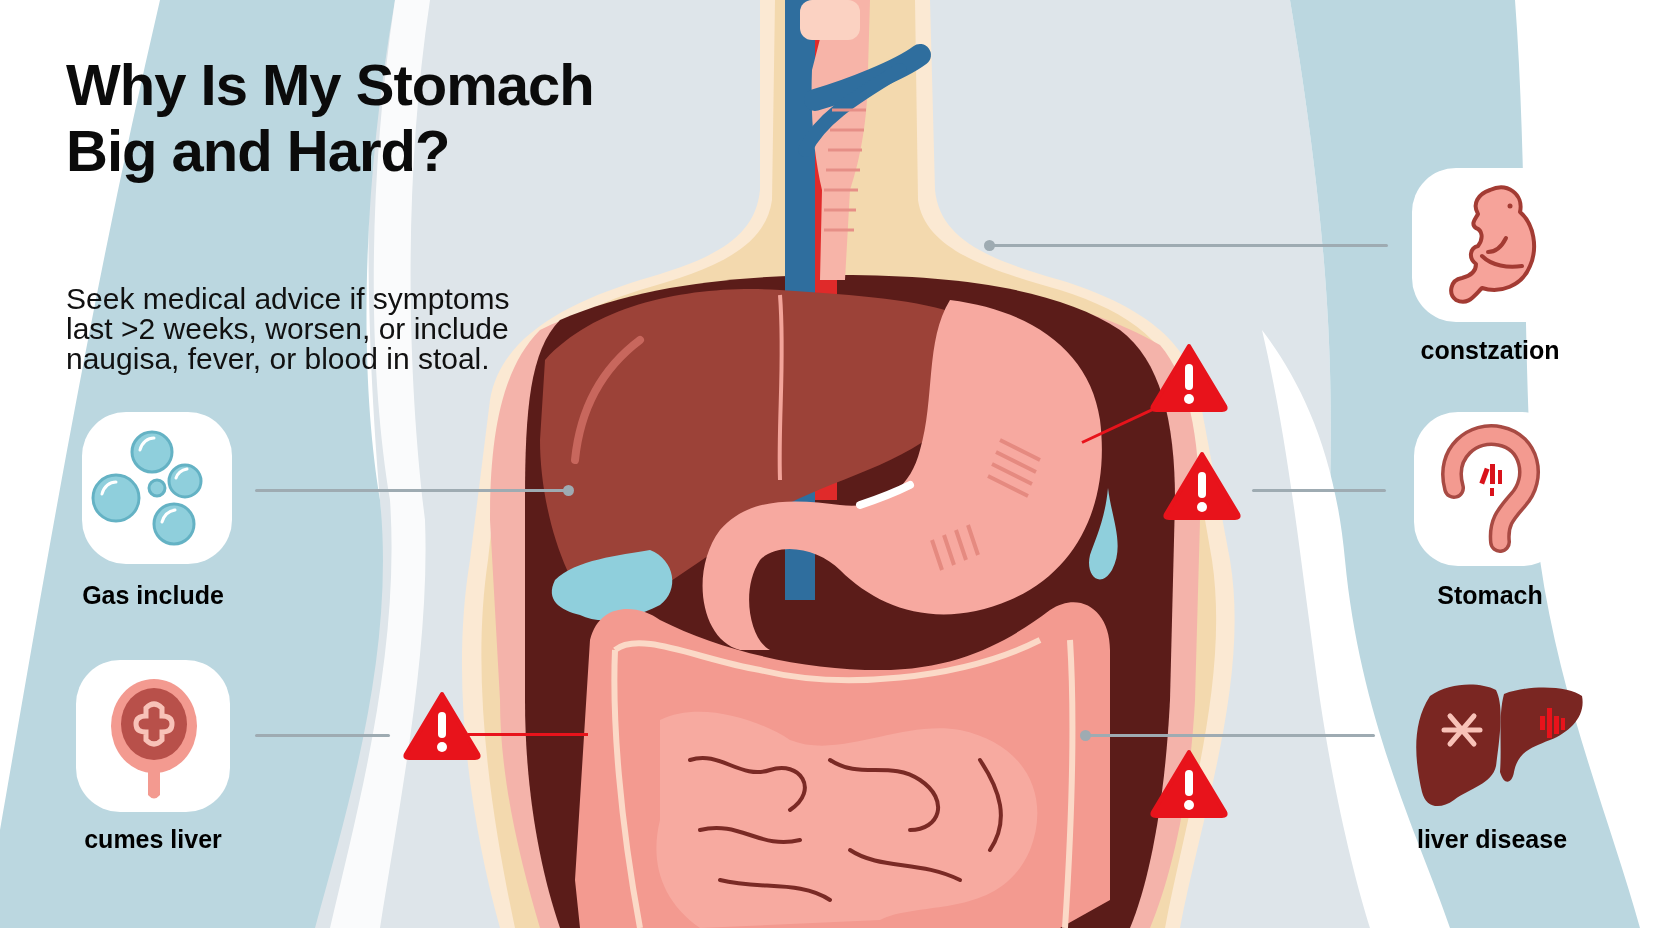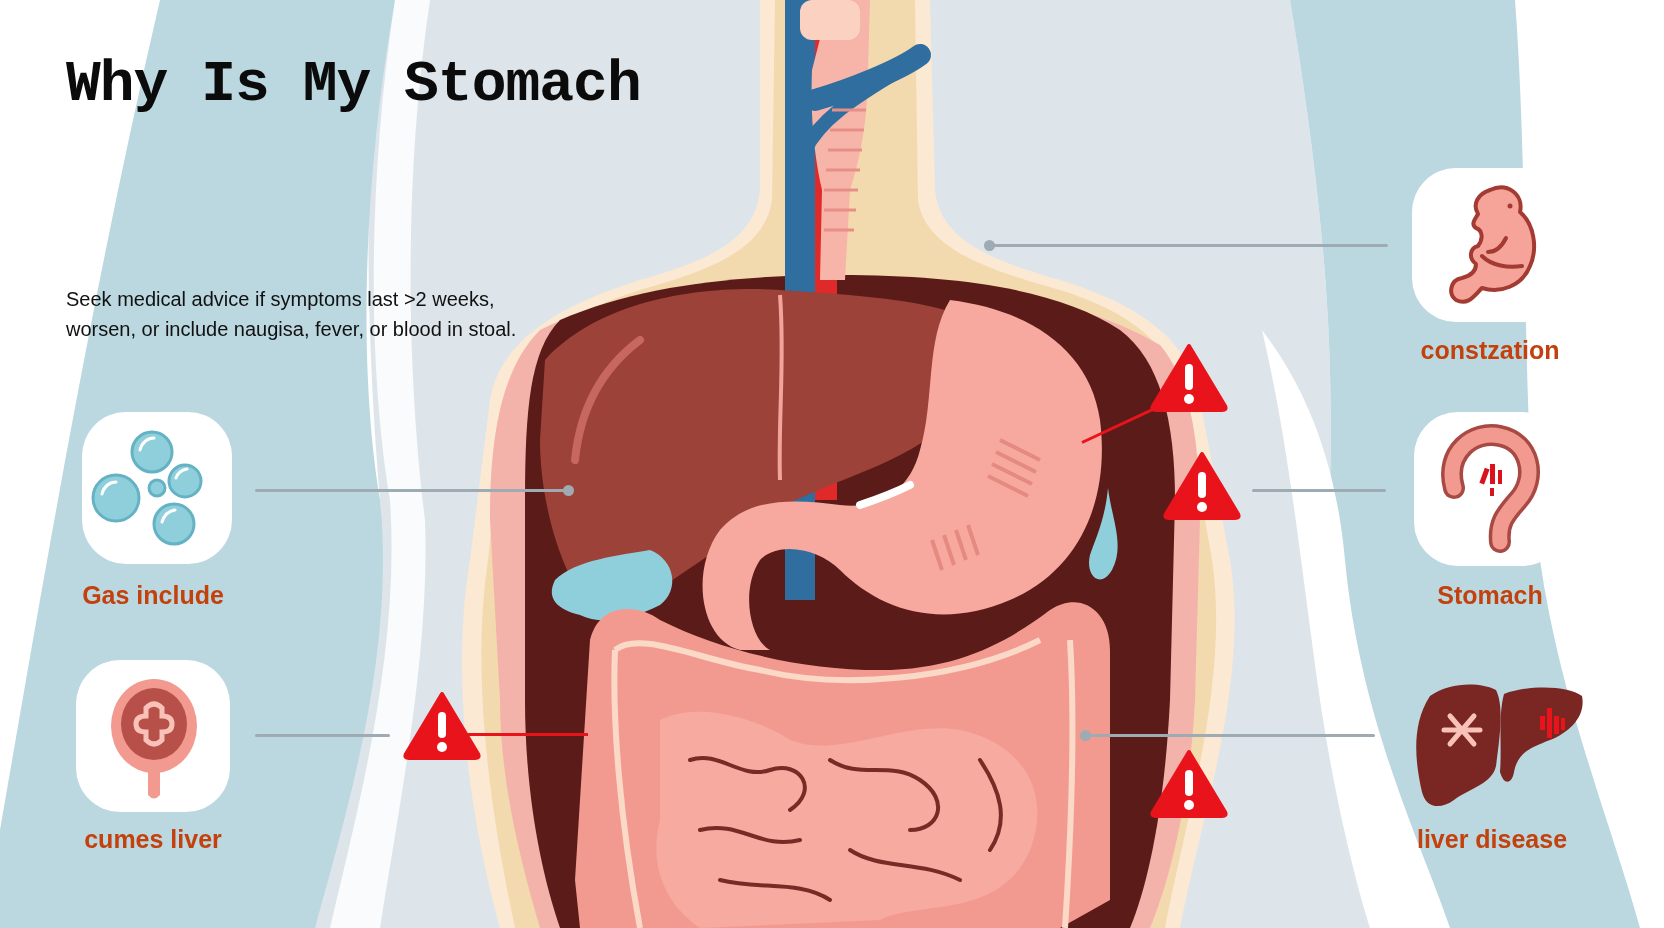--- a/index.html
+++ b/index.html
@@ -1,24 +1,24 @@
 <!DOCTYPE html>
 <html><head>
 <meta charset="utf-8">
 <style>
   html,body{margin:0;padding:0;}
   body{width:1664px;height:928px;overflow:hidden;background:#ffffff;font-family:"Liberation Sans",sans-serif;position:relative;}
   .stage{position:absolute;left:0;top:0;width:1664px;height:928px;}
   .bg-svg{position:absolute;left:0;top:0;}
-  .title{position:absolute;left:66px;top:52px;margin:0;font-family:Liberation Mono, monospace;font-weight:700;font-size:58px;line-height:66px;color:#0b0b0b;letter-spacing:-1px;}
+  .title{position:absolute;left:66px;top:52px;margin:0;font-family:Liberation Sans, sans-serif;font-weight:700;font-size:58px;line-height:66px;color:#0b0b0b;letter-spacing:-1px;}
   .title span{display:block;}
-  .subtitle{position:absolute;left:66px;top:284px;width:470px;font-size:20px;line-height:30px;color:#111;}
+  .subtitle{position:absolute;left:66px;top:284px;width:470px;font-size:30px;line-height:30px;color:#111;}
   .card{position:absolute;background:#ffffff;border-radius:44px;}
   .card svg{position:absolute;left:0;top:0;}
-  .label{position:absolute;font-size:25px;font-weight:700;color:#c2410c;white-space:nowrap;transform:translateX(-50%);}
+  .label{position:absolute;font-size:25px;font-weight:700;color:#000000;white-space:nowrap;transform:translateX(-50%);}
   .warn{position:absolute;}
   .connector{position:absolute;height:3px;background:#9eabb2;border-radius:2px;}
   .dot{position:absolute;width:11px;height:11px;border-radius:50%;background:#9eabb2;}
   .red-line{position:absolute;height:3px;background:#e8131b;transform-origin:left center;}
 </style>
 </head>
 <body>
 
 <div class="stage">
 
@@ -90,20 +90,21 @@
       <path d="M700 830 C740 820 760 850 800 840"></path>
       <path d="M830 760 C860 780 890 760 920 780 C950 800 940 830 910 830"></path>
       <path d="M850 850 C880 870 920 860 960 880"></path>
       <path d="M720 880 C760 890 800 880 830 900"></path>
       <path d="M980 760 C1000 790 1010 820 990 850"></path>
     </g>
   </svg>
 
   <h1 class="title">
     <span>Why Is My Stomach</span>
+    <span>Big and Hard?</span>
   </h1>
   <div class="subtitle">Seek medical advice if symptoms last &gt;2 weeks, worsen, or include naugisa, fever, or blood in stoal.</div>
 
   <div class="connector" style="left:255px;top:489px;width:315px;"></div>
   <div class="dot" style="left:563px;top:485px;"></div>
   <div class="connector" style="left:255px;top:734px;width:135px;"></div>
   <div class="connector" style="left:990px;top:244px;width:398px;"></div>
   <div class="dot" style="left:984px;top:240px;"></div>
   <div class="connector" style="left:1252px;top:489px;width:134px;"></div>
   <div class="connector" style="left:1085px;top:734px;width:290px;"></div>

